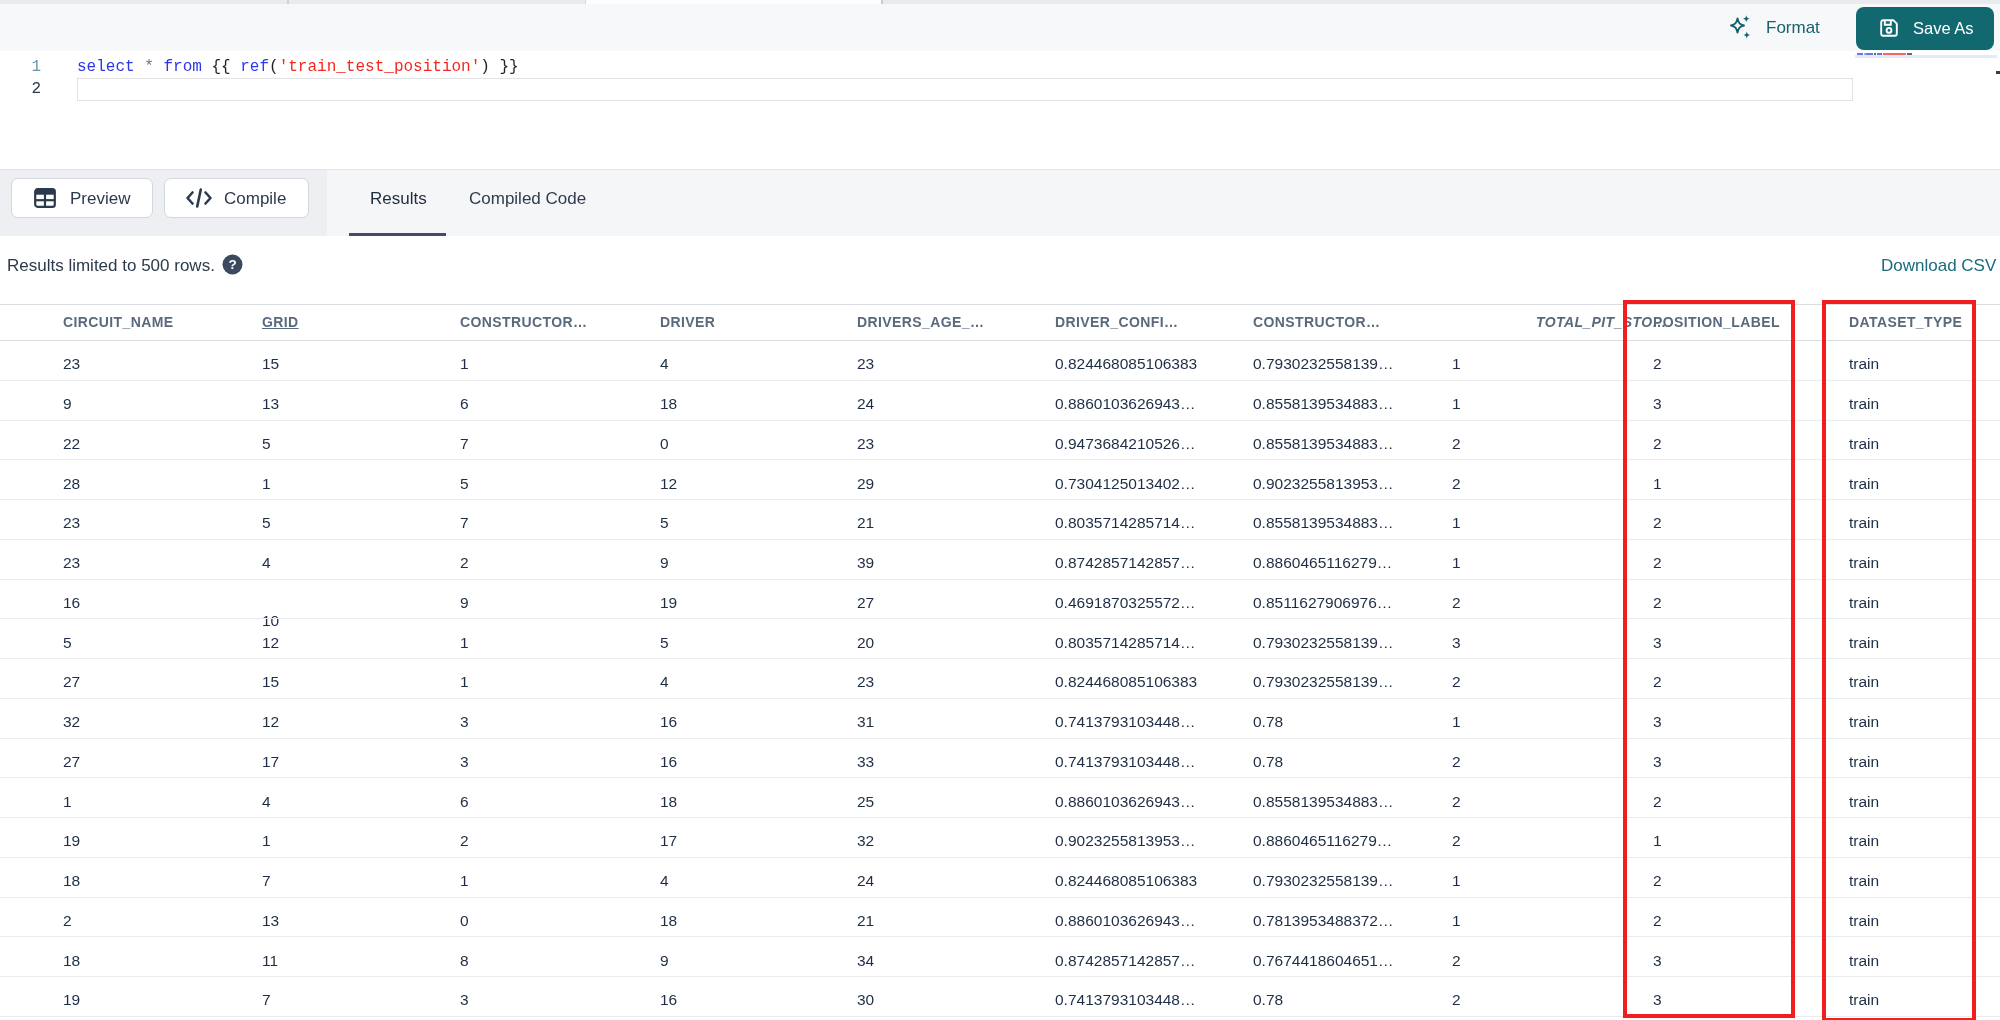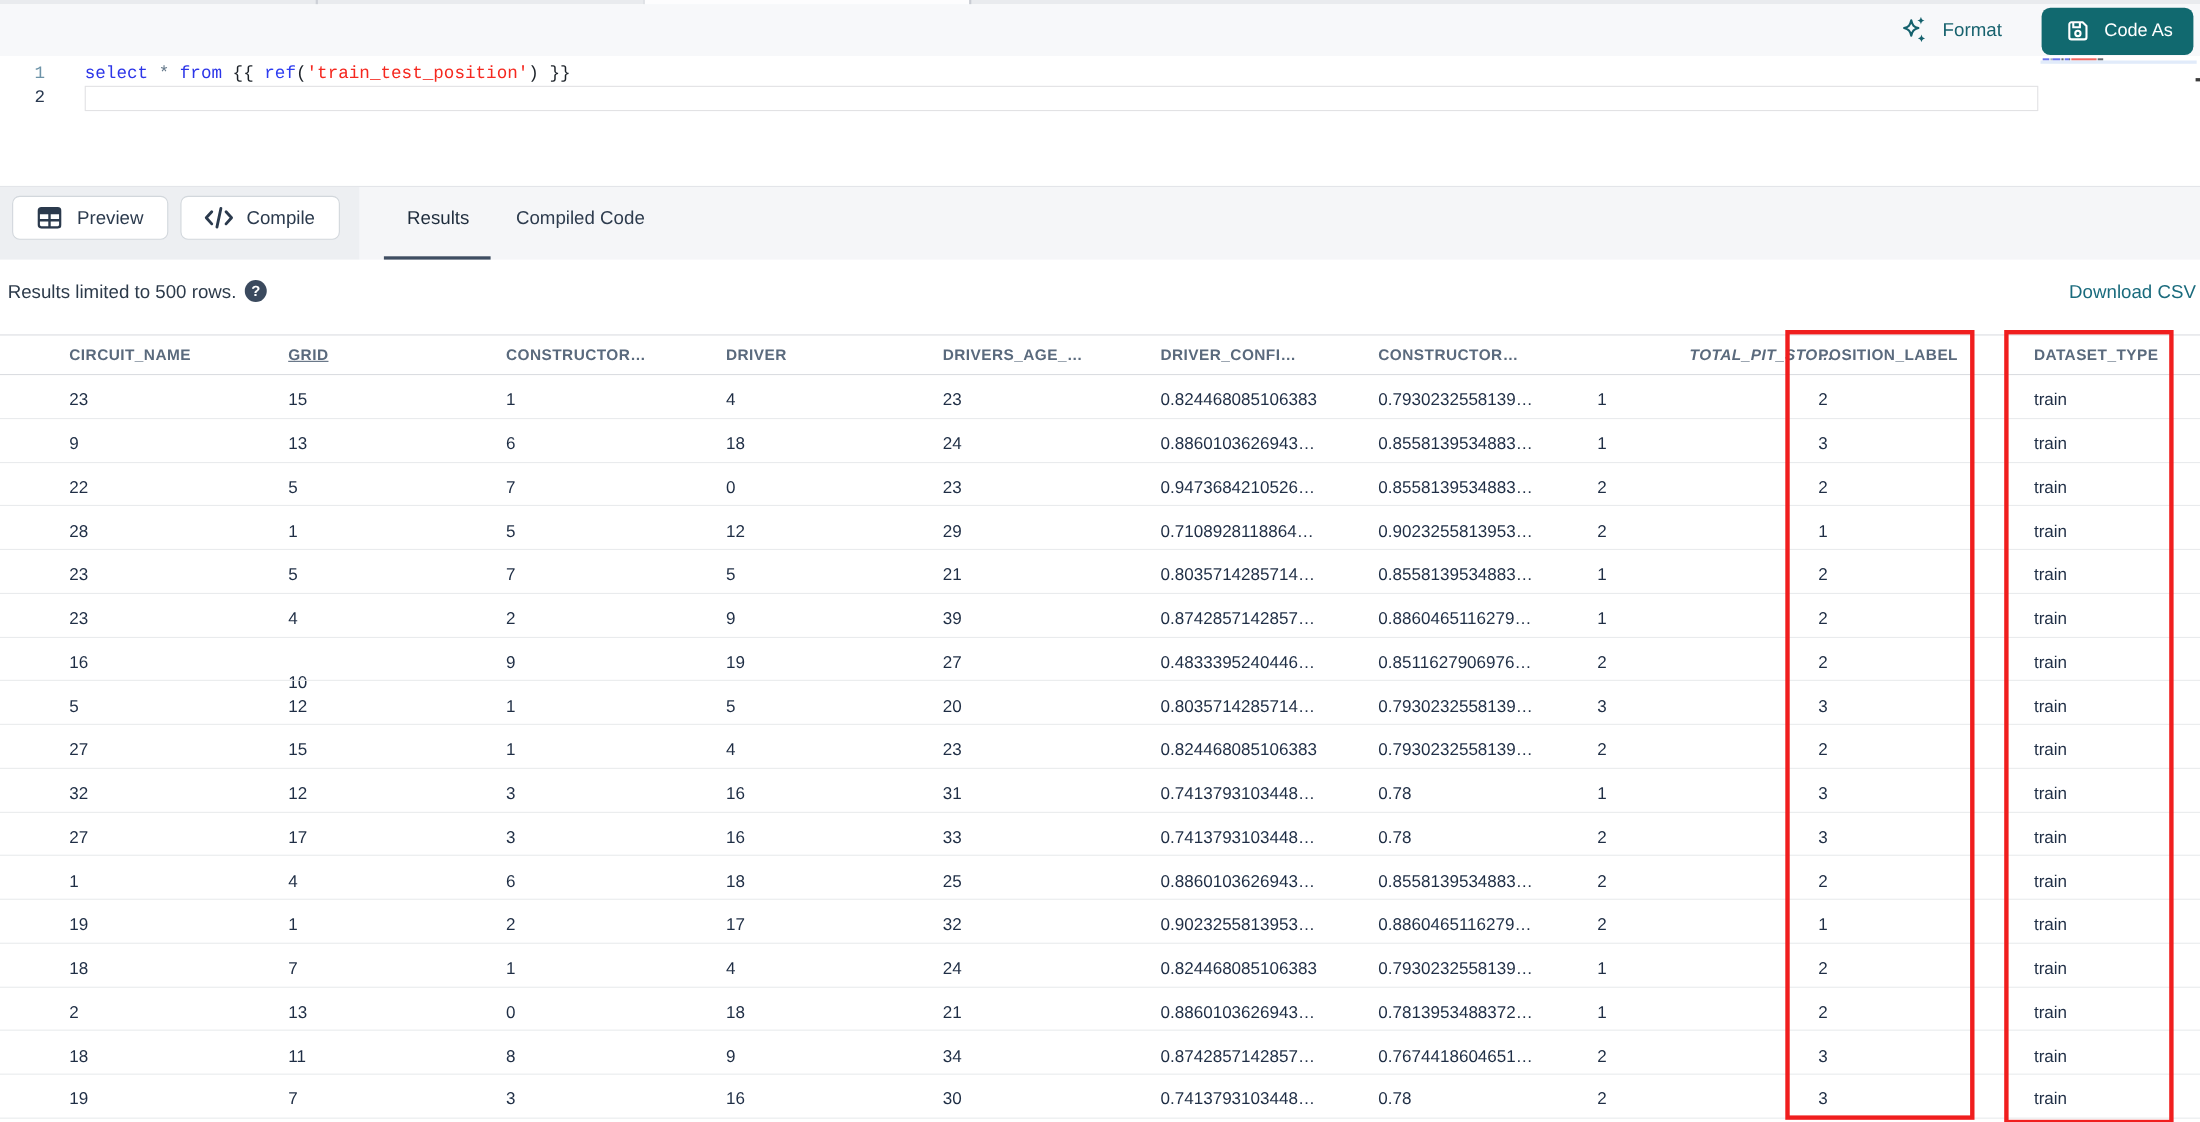--- a/index.html
+++ b/index.html
@@ -19,21 +19,21 @@
 <path d="M18.3 1.2 C18.85 3.55 19.45 4.15 21.55 4.7 C19.45 5.25 18.85 5.85 18.3 8.2 C17.75 5.85 17.15 5.25 15.05 4.7 C17.15 4.15 17.75 3.55 18.3 1.2 Z" fill="#15616d"></path>
 <path d="M18.8 17.4 C19.35 19.75 19.95 20.35 22.05 20.9 C19.95 21.45 19.35 22.05 18.8 24.4 C18.25 22.05 17.65 21.45 15.55 20.9 C17.65 20.35 18.25 19.75 18.8 17.4 Z" fill="#15616d"></path>
 </svg>
 <div class="a" style="left:1766px;top:18px;font-size:17px;color:#17626e;">Format</div>
 <div class="a" style="left:1856px;top:7px;width:138px;height:43px;background:#11696f;border-radius:8px;"></div>
 <svg class="a" style="left:1878px;top:17px" width="22" height="22" viewBox="0 0 22 22" fill="none">
 <path d="M3.2 5.2 a2 2 0 0 1 2-2 h10.1 l3.5 3.5 v10.1 a2 2 0 0 1 -2 2 h-11.6 a2 2 0 0 1 -2-2 z" stroke="#fff" stroke-width="1.9" fill="none" stroke-linejoin="round"></path>
 <path d="M6.8 3.4 v4.3 h6.0 v-4.3" stroke="#fff" stroke-width="1.9" fill="none"></path>
 <circle cx="11" cy="13.4" r="2.4" stroke="#fff" stroke-width="1.9" fill="none"></circle>
 </svg>
-<div class="a" style="left:1913px;top:19px;font-size:16.5px;color:#fff;">Code As</div>
+<div class="a" style="left:1913px;top:19px;font-size:16.5px;color:#fff;">Save As</div>
 <div class="a" style="left:76.5px;top:77.5px;width:1776px;height:23px;border:1px solid #e2e2e4;box-sizing:border-box;background:#fff;"></div>
 <div class="a" style="left:0;top:55.8px;width:41px;text-align:right;font-family:'Liberation Mono',monospace;font-size:16px;line-height:22.4px;color:#6d93a8;">1</div>
 <div class="a" style="left:0;top:78.2px;width:41px;text-align:right;font-family:'Liberation Mono',monospace;font-size:16px;line-height:22.4px;color:#2a3950;">2</div>
 <div class="a" style="left:77px;top:55.8px;font-family:'Liberation Mono',monospace;font-size:16px;line-height:22.4px;white-space:pre;"><span style="color:#2c35e8">select</span><span style="color:#64788a"> * </span><span style="color:#2c35e8">from</span><span style="color:#1b2128"> {{ </span><span style="color:#2d3cf0">ref</span><span style="color:#1b2128">(</span><span style="color:#f5281f">'train_test_position'</span><span style="color:#1b2128">) }}</span></div>
 <div class="a" style="left:1857.2px;top:53.2px;width:6.0px;height:1.6px;background:#3b46e8;opacity:0.75"></div>
 <div class="a" style="left:1864.2px;top:53.2px;width:1.6px;height:1.6px;background:#8a97a5;opacity:0.75"></div>
 <div class="a" style="left:1866.4px;top:53.2px;width:6.4px;height:1.6px;background:#3b46e8;opacity:0.75"></div>
 <div class="a" style="left:1873.6px;top:53.2px;width:2.4px;height:1.6px;background:#30363c;opacity:0.75"></div>
 <div class="a" style="left:1877.4px;top:53.2px;width:3.4px;height:1.6px;background:#3b46e8;opacity:0.75"></div>
 <div class="a" style="left:1881.0px;top:53.2px;width:1.4px;height:1.6px;background:#30363c;opacity:0.75"></div>
@@ -112,21 +112,21 @@
 <div class="cell" style="left:1253px;top:434.7px;">0.8558139534883…</div>
 <div class="cell" style="left:1452px;top:434.7px;">2</div>
 <div class="cell" style="left:1653px;top:434.7px;">2</div>
 <div class="cell" style="left:1849px;top:434.7px;">train</div>
 <div class="a" style="left:0;top:459.3px;width:2000px;height:1px;background:#e9ebed"></div>
 <div class="cell" style="left:63px;top:474.5px;">28</div>
 <div class="cell" style="left:262px;top:474.5px;">1</div>
 <div class="cell" style="left:460px;top:474.5px;">5</div>
 <div class="cell" style="left:660px;top:474.5px;">12</div>
 <div class="cell" style="left:857px;top:474.5px;">29</div>
-<div class="cell" style="left:1055px;top:474.5px;">0.7108928118864…</div>
+<div class="cell" style="left:1055px;top:474.5px;">0.7304125013402…</div>
 <div class="cell" style="left:1253px;top:474.5px;">0.9023255813953…</div>
 <div class="cell" style="left:1452px;top:474.5px;">2</div>
 <div class="cell" style="left:1653px;top:474.5px;">1</div>
 <div class="cell" style="left:1849px;top:474.5px;">train</div>
 <div class="a" style="left:0;top:499.0px;width:2000px;height:1px;background:#e9ebed"></div>
 <div class="cell" style="left:63px;top:514.2px;">23</div>
 <div class="cell" style="left:262px;top:514.2px;">5</div>
 <div class="cell" style="left:460px;top:514.2px;">7</div>
 <div class="cell" style="left:660px;top:514.2px;">5</div>
 <div class="cell" style="left:857px;top:514.2px;">21</div>
@@ -145,21 +145,21 @@
 <div class="cell" style="left:1253px;top:554.0px;">0.8860465116279…</div>
 <div class="cell" style="left:1452px;top:554.0px;">1</div>
 <div class="cell" style="left:1653px;top:554.0px;">2</div>
 <div class="cell" style="left:1849px;top:554.0px;">train</div>
 <div class="a" style="left:0;top:578.6px;width:2000px;height:1px;background:#e9ebed"></div>
 <div class="cell" style="left:63px;top:593.7px;">16</div>
 <div class="cell" style="left:262px;top:593.7px;margin-top:18px;">10</div>
 <div class="cell" style="left:460px;top:593.7px;">9</div>
 <div class="cell" style="left:660px;top:593.7px;">19</div>
 <div class="cell" style="left:857px;top:593.7px;">27</div>
-<div class="cell" style="left:1055px;top:593.7px;">0.4833395240446…</div>
+<div class="cell" style="left:1055px;top:593.7px;">0.4691870325572…</div>
 <div class="cell" style="left:1253px;top:593.7px;text-align:right;">0.8511627906976…</div>
 <div class="cell" style="left:1452px;top:593.7px;">2</div>
 <div class="cell" style="left:1653px;top:593.7px;">2</div>
 <div class="cell" style="left:1849px;top:593.7px;">train</div>
 <div class="a" style="left:0;top:618.3px;width:2000px;height:1px;background:#e9ebed"></div>
 <div class="cell" style="left:63px;top:633.5px;">5</div>
 <div class="cell" style="left:262px;top:633.5px;">12</div>
 <div class="cell" style="left:460px;top:633.5px;">1</div>
 <div class="cell" style="left:660px;top:633.5px;">5</div>
 <div class="cell" style="left:857px;top:633.5px;">20</div>

